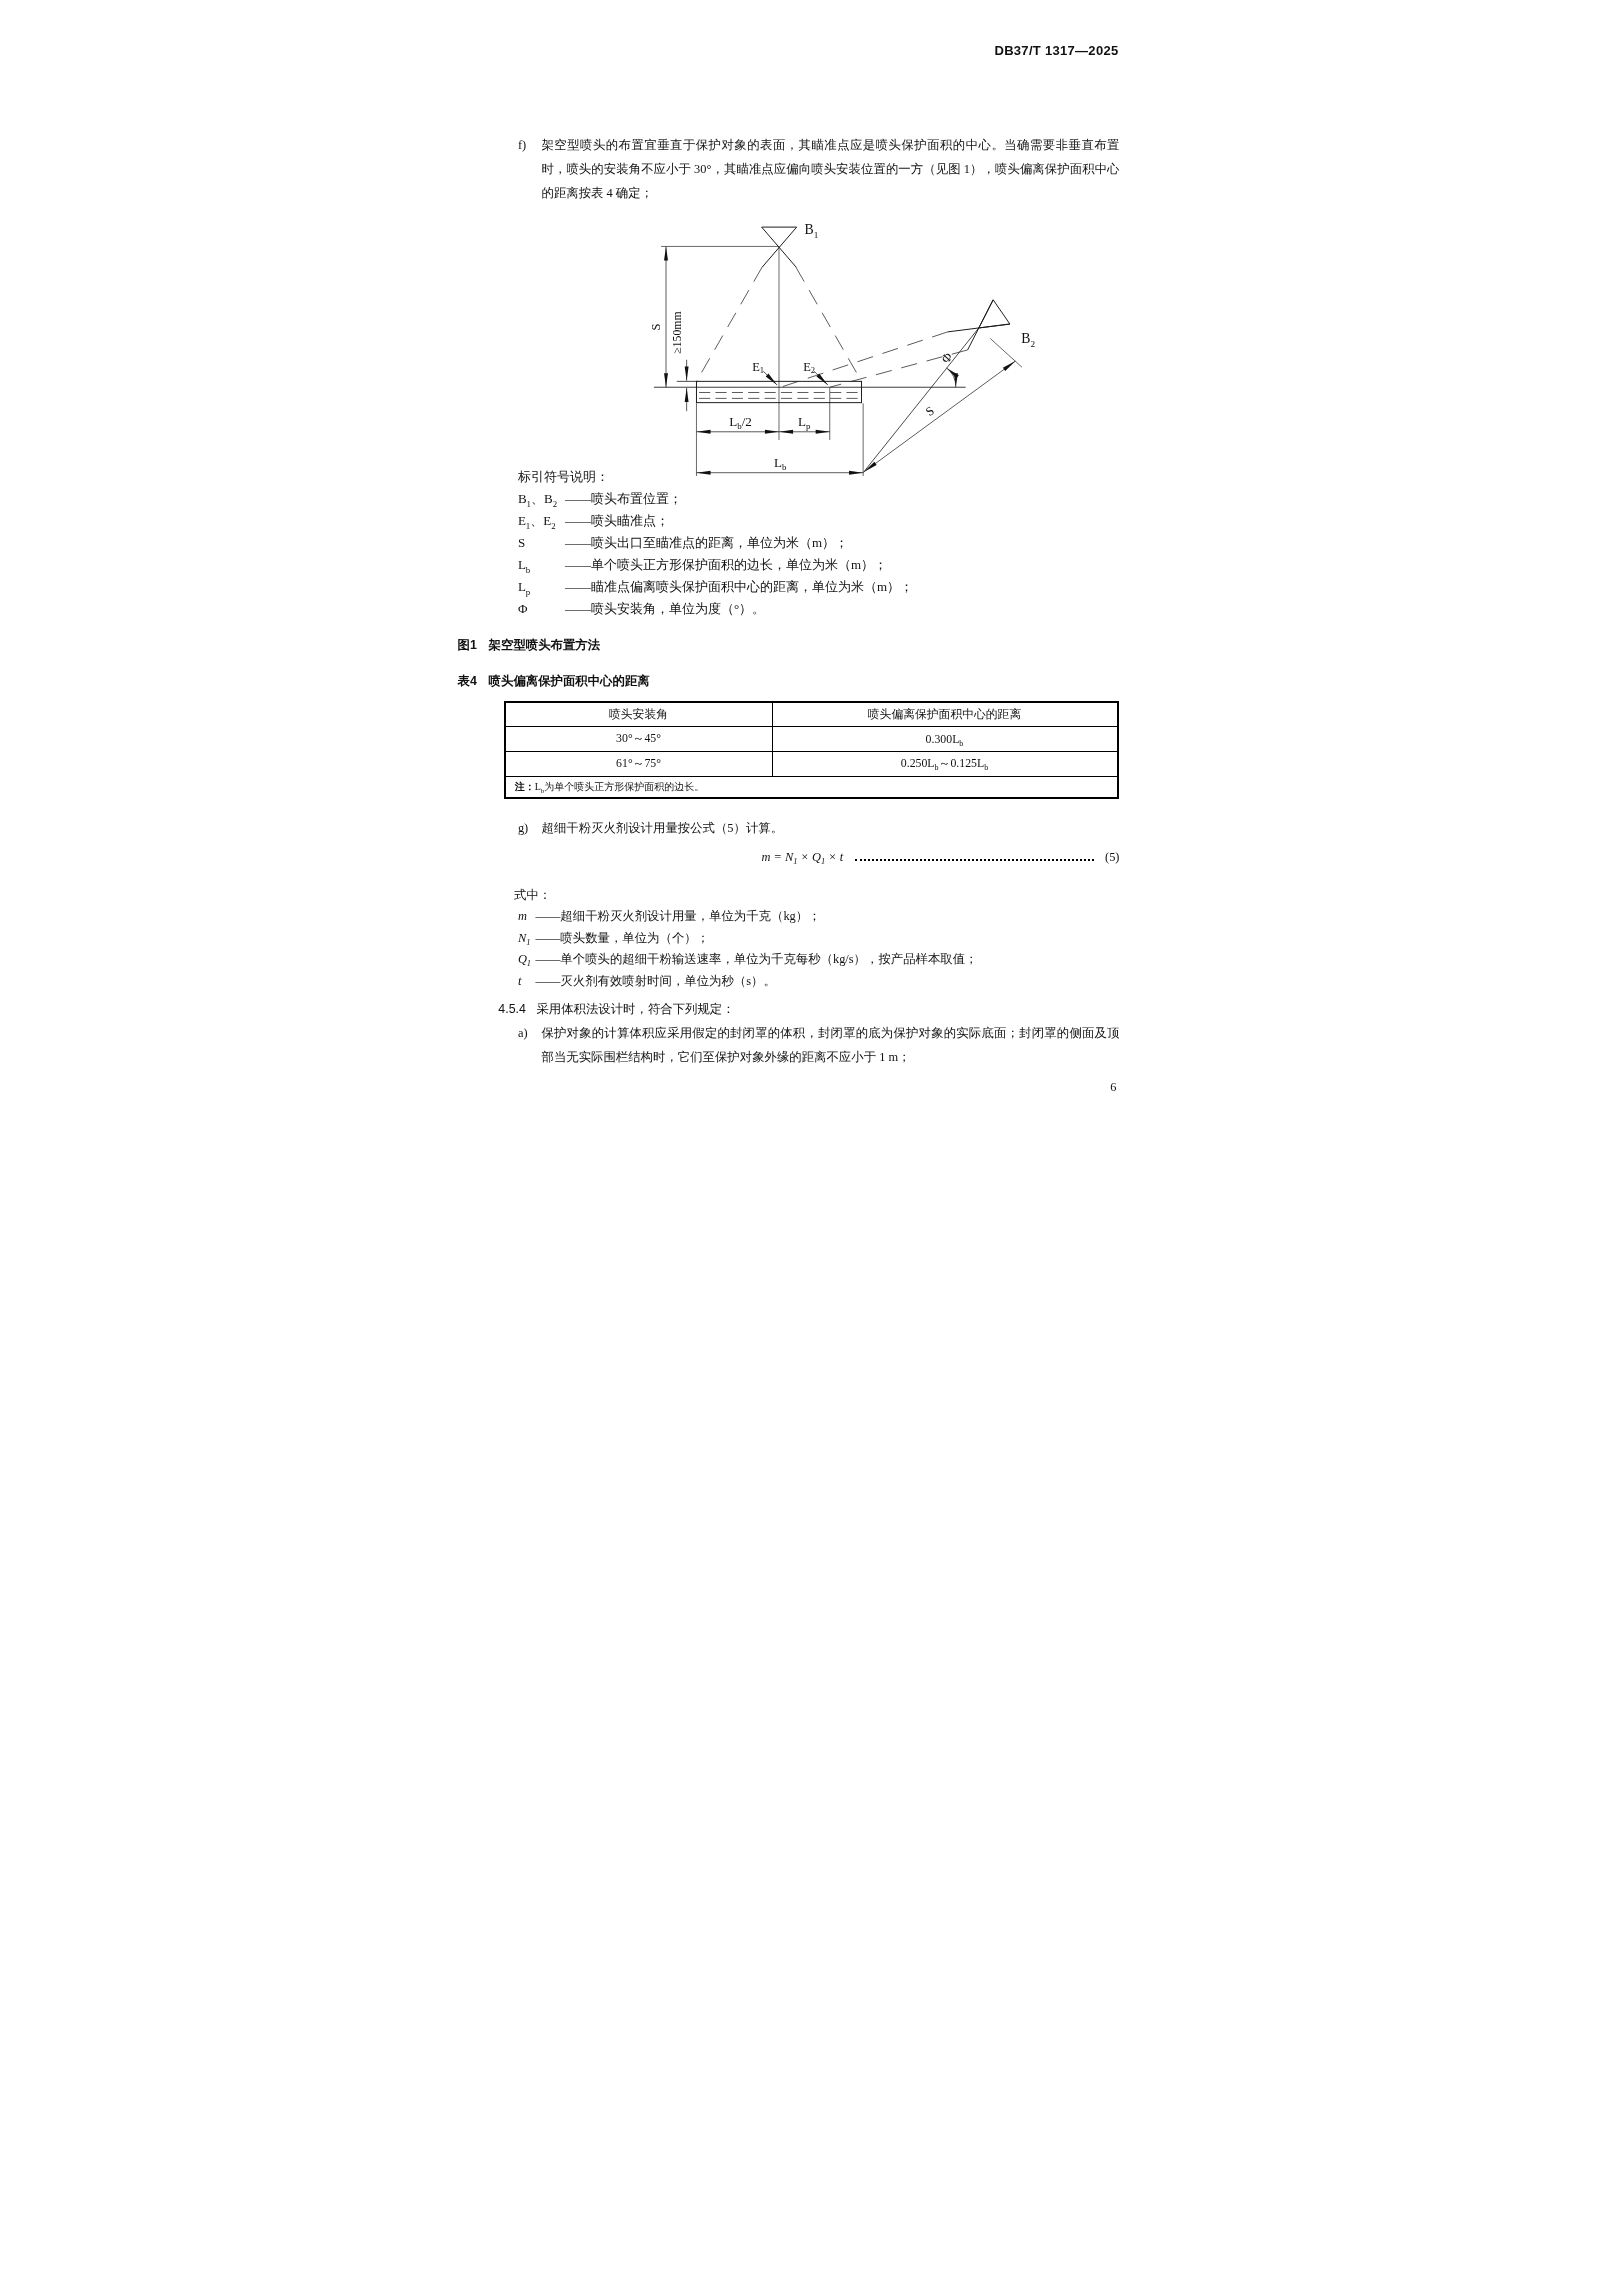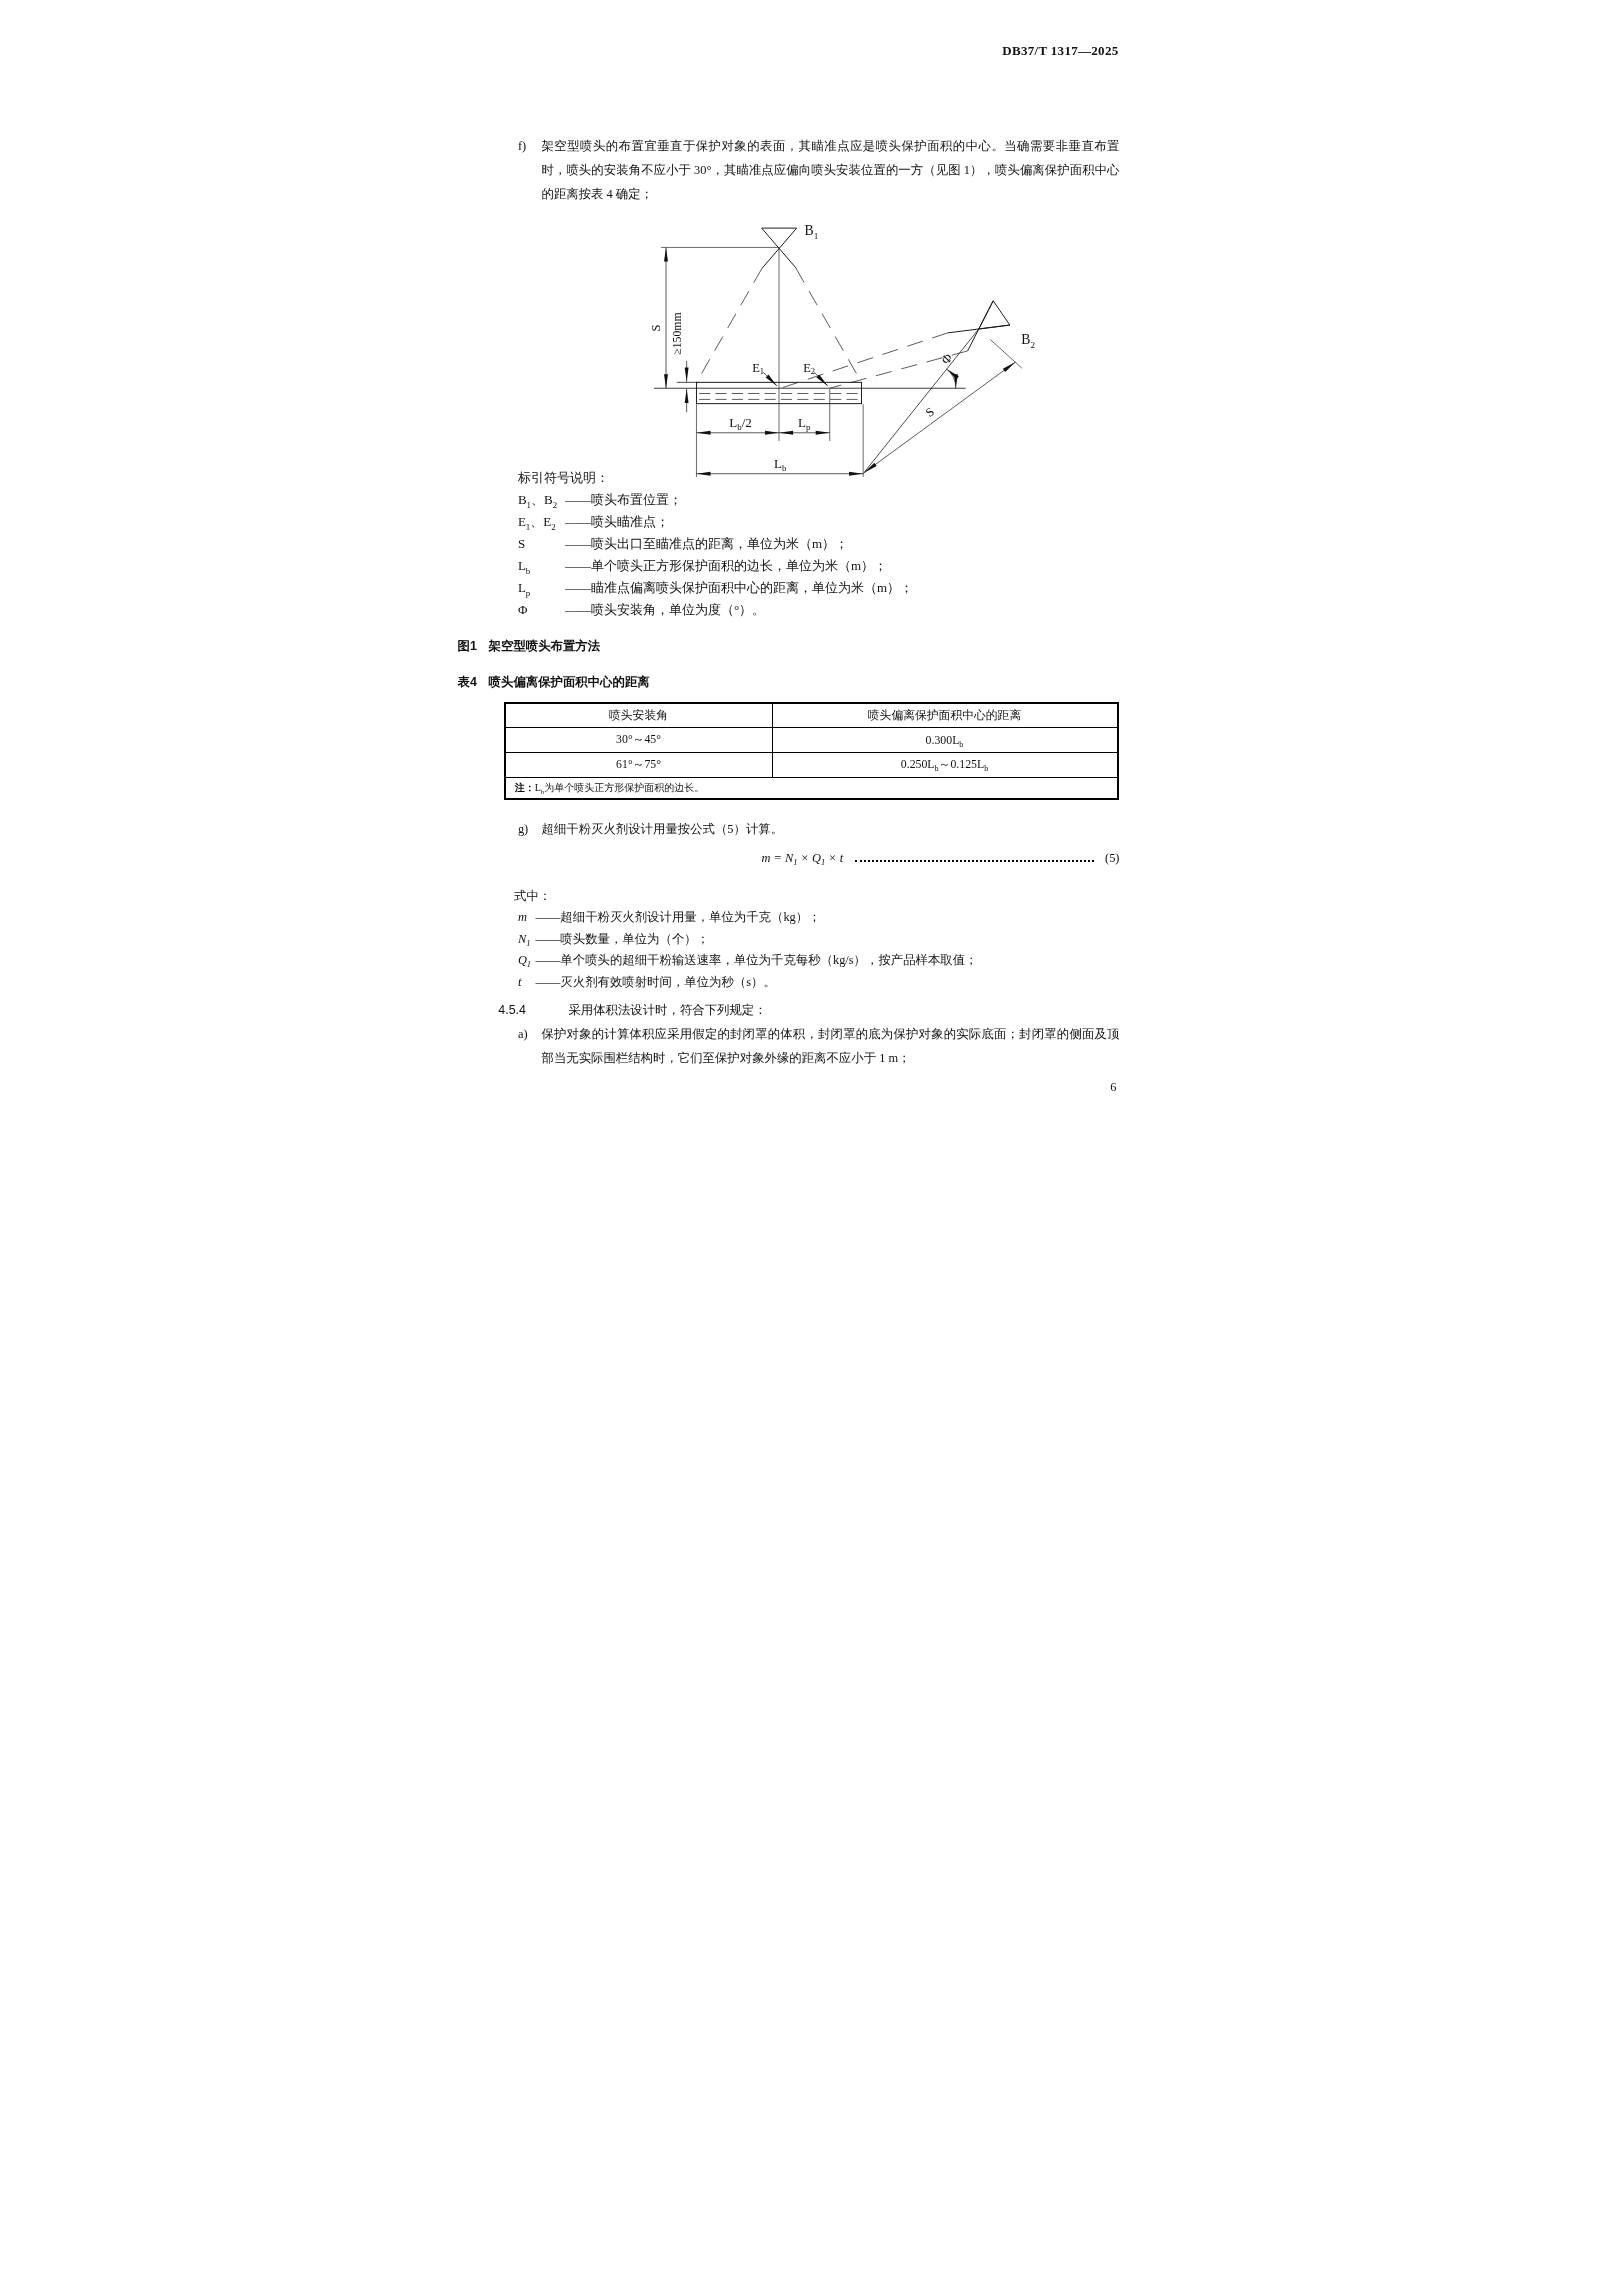--- a/index.html
+++ b/index.html
@@ -9,21 +9,21 @@
     margin:0 auto;
     background:#ffffff;
     color:#111;
     font-family:"Liberation Serif","DejaVu Serif",serif;
     font-size:12.4px;
     overflow:hidden;
   }
   .doc-header{
     padding:43px 99px 0 98px;
     text-align:right;
-    font-family:Liberation Serif, serif;
+    font-family:Liberation Sans, sans-serif;
     font-weight:600;
     font-size:13px;
     letter-spacing:0.3px;
   }
   .content{padding:0 98px;}
   .num-item{display:flex;padding-left:14.4px;line-height:24px;}
   .num-item .lbl{width:23.6px;flex:none;}
   .num-item .txt{flex:1;text-align:justify;}
   .item-f{margin-top:75px;}
   .diagram-wrap{margin-top:9.2px;margin-left:144px;width:429px;height:262px;}
@@ -61,21 +61,21 @@
   .item-g{margin-top:17px;}
   .formula-line{display:flex;align-items:baseline;margin-top:5.2px;line-height:22px;gap:8px;}
   .formula-spacer{width:250px;flex:none;}
   .formula-expr{font-style:italic;white-space:nowrap;}
   .formula-leader{flex:1;height:0.62em;border-bottom:2px dotted #000;margin:0 3.3px;}
   .formula-no{flex:none;}
   .where-title{padding-left:10.5px;margin-top:17px;line-height:21.6px;}
   .where-row{display:flex;padding-left:14.4px;line-height:21.6px;}
   .where-row .term{min-width:17.7px;flex:none;font-style:italic;}
   .where-row .desc{flex:1;}
-  .section-head{display:flex;margin-left:-5.2px;line-height:23.6px;margin-top:5.2px;gap:32px;}
+  .section-head{display:flex;margin-left:-5.2px;line-height:23.6px;margin-top:5.2px;}
   .section-head .sec-no{font-family:"Liberation Sans","DejaVu Sans",sans-serif;margin-right:10.5px;}
   .footer-pageno{
     position:absolute;right:101px;bottom:52px;
     font-size:12.4px;
   }
   svg text{font-family:"Liberation Serif","DejaVu Serif",serif;fill:#111;}
 </style>
 </head>
 <body>
 

